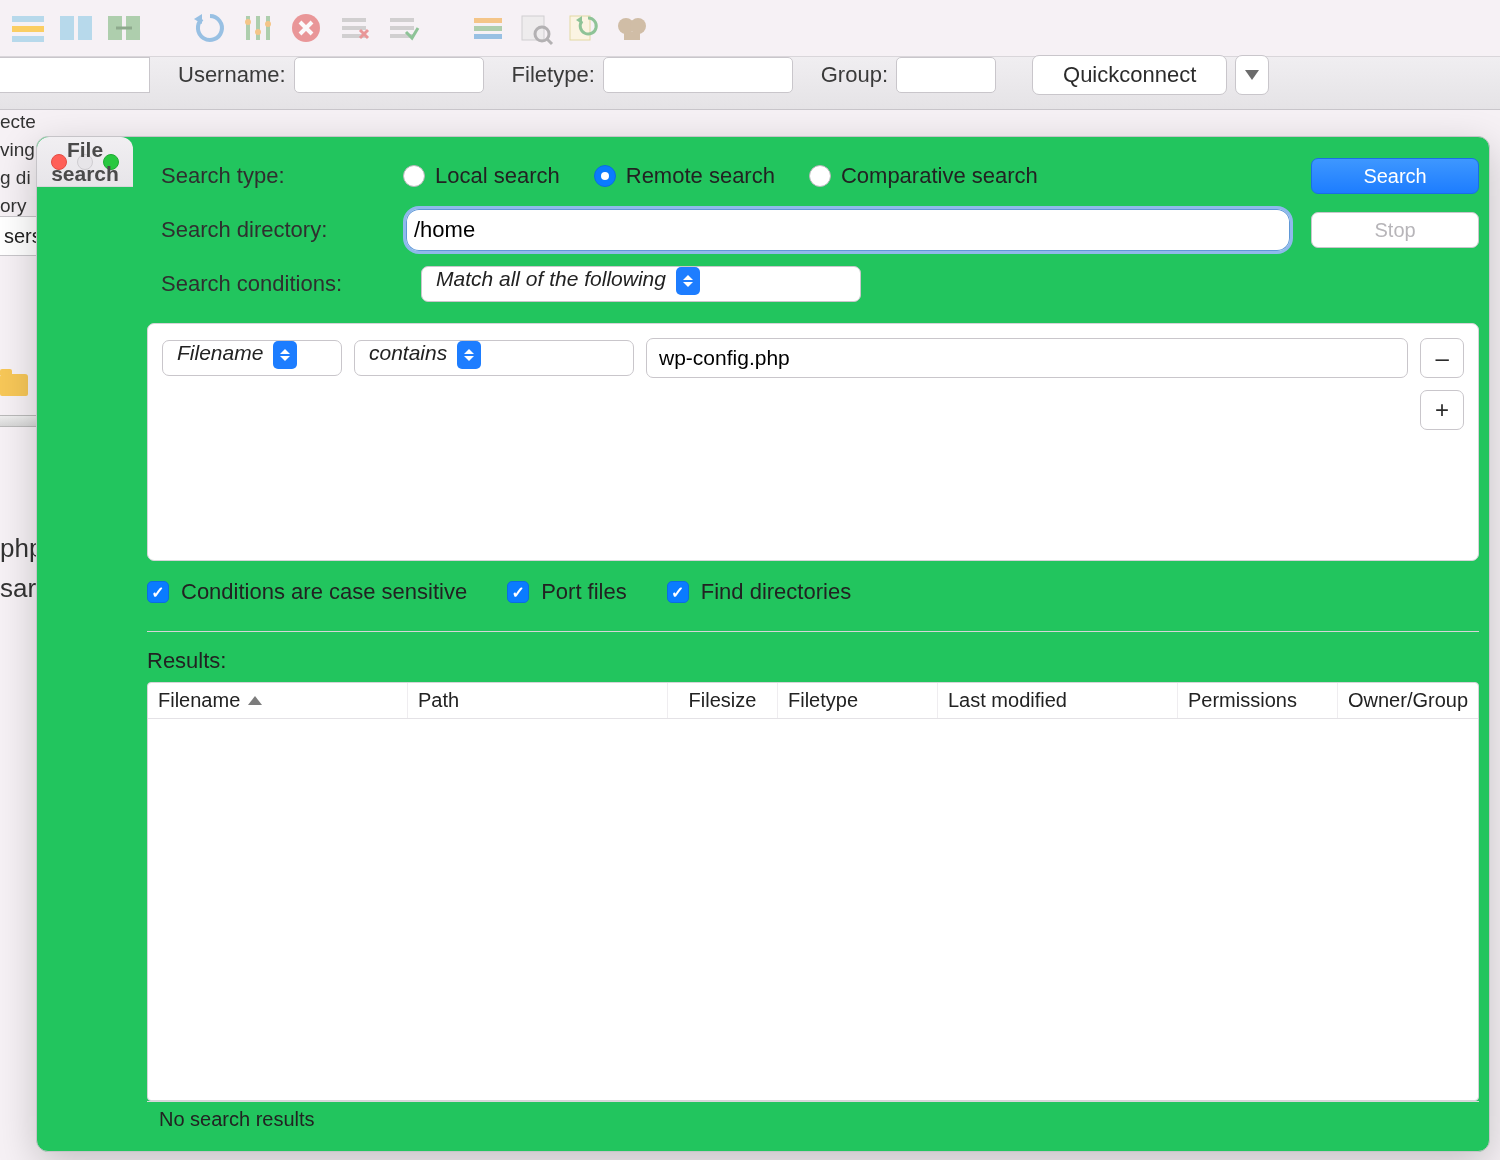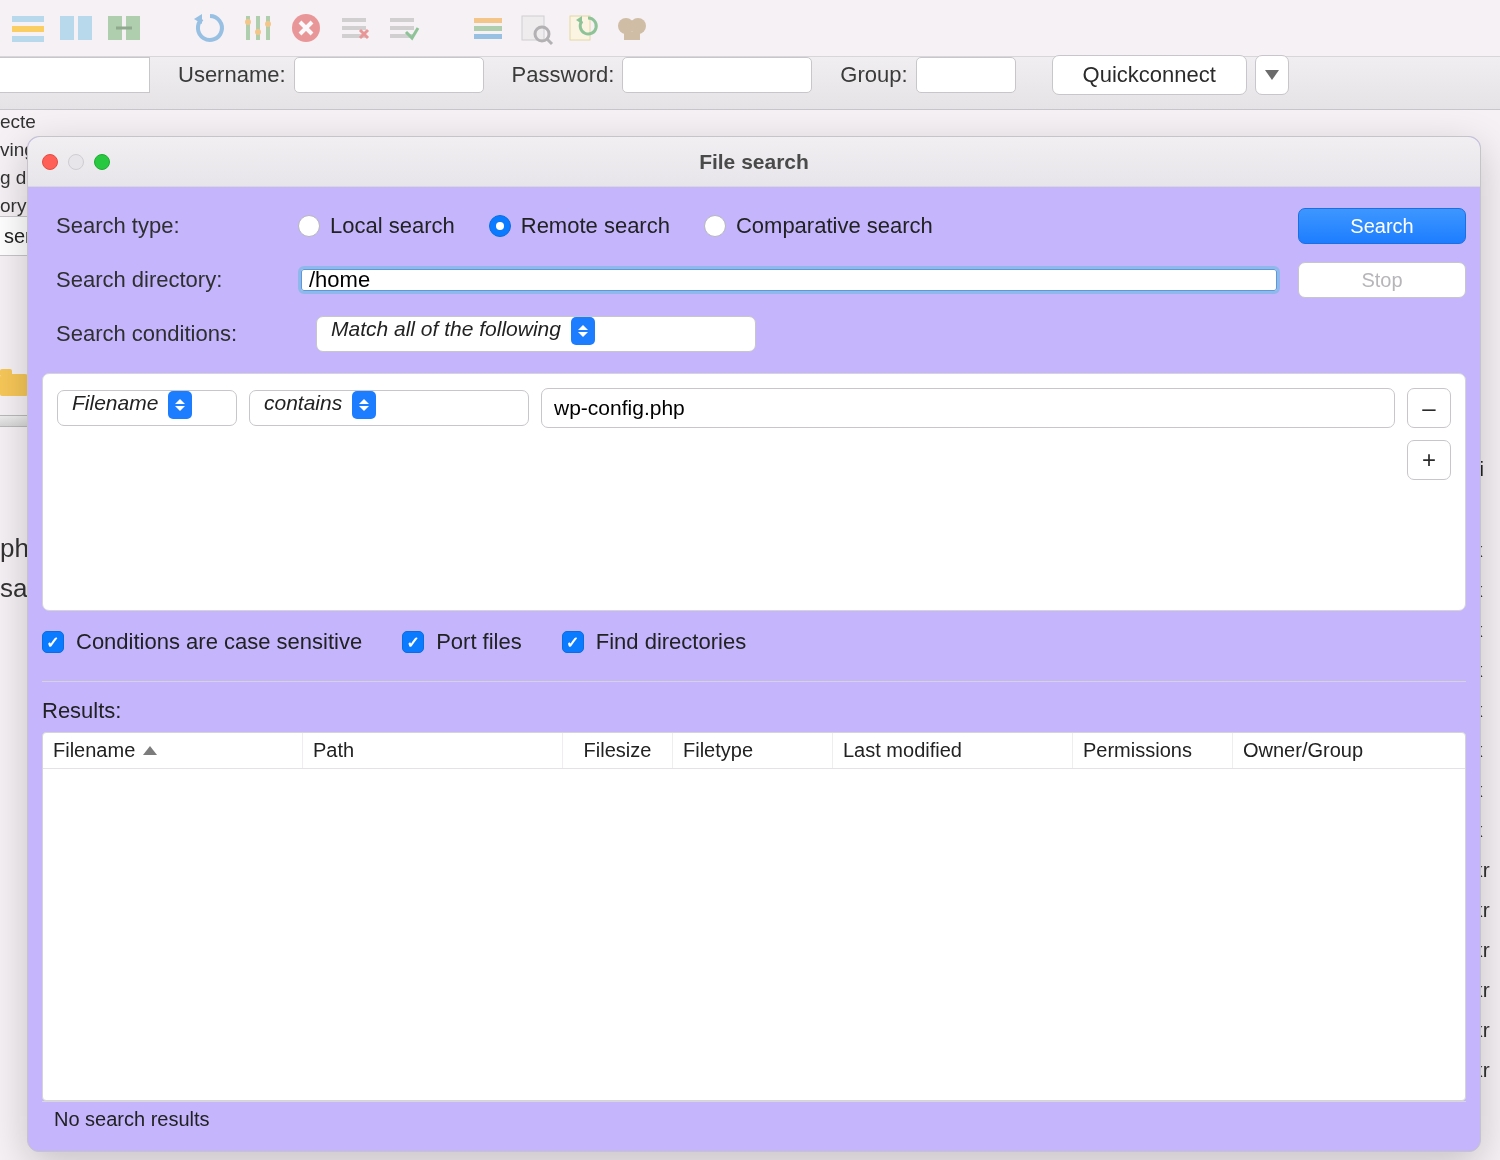--- a/index.html
+++ b/index.html
@@ -114,27 +114,27 @@
   }
   .bg-right-perms div { overflow: hidden; white-space: nowrap; }
   .bg-right-header {
     position: absolute; right: 0; top: 458px; height: 30px;
     font-size: 20px; width: 55px; overflow: hidden; white-space: nowrap;
   }
 
   
   .dialog {
     position: absolute;
-    left: 27px; top: 136px;
+    left: 36px; top: 136px;
     width: 1454px; height: 1016px;
-    background: #c4b5fd;
+    background: #22c55e;
     border: 1px solid #c6c4c8;
     border-radius: 12px;
     box-shadow: 0 12px 40px rgba(0,0,0,0.2);
-    display: flex; flex-direction: column;
+    display: flex; flex-direction: row;
   }
   .dlg-titlebar {
     height: 50px;
     display: flex; align-items: center;
     padding: 0 14px;
     border-bottom: 1px solid #d9d7db;
     border-radius: 12px 12px 0 0;
     background: linear-gradient(#f1eff2,#e7e5e9);
     position: relative;
   }
@@ -176,23 +176,23 @@
   }
   .btn.primary {
     background: linear-gradient(#3e97ff,#1d7dff);
     border: 1px solid #1a6fe3; color: #fff;
   }
   .btn.disabled { color: #b7b5b9; }
 
   .dir-input-wrap {
     flex: 1;
     border: 3px solid #8fb9ec;
-    border-radius: 6px;
+    border-radius: 16px;
     background: #fff;
-    height: 28px;
+    height: 48px;
     box-shadow: inset 0 0 0 1px #5f98d7;
     display: flex; align-items: center;
     padding: 0 8px;
     margin-right: 18px;
   }
   .dir-input {
     border: none; outline: none; width: 100%;
     font-size: 22px; background: transparent;
   }
 
@@ -389,21 +389,21 @@
           <rect x="10" y="22" width="16" height="8" fill="#b89b72"></rect>
         </svg>
       </div>
   </div>
 </div>
 
 <div class="conn-bar">
   <div class="conn-host"></div>
   <span class="conn-label">Username:</span>
   <input class="conn-input" style="width: 190px;" value="">
-  <span class="conn-label">Password:</span>
+  <span class="conn-label">Filetype:</span>
   <input class="conn-input" type="password" style="width: 190px;" value="">
   <span class="conn-label">Group:</span>
   <input class="conn-input" style="width: 100px;" value="">
   <div style="width:20px"></div>
   <button class="quick-btn">Quickconnect</button>
   <div class="quick-dd">
     <svg width="14" height="10" viewBox="0 0 14 10">
         <polygon points="0,0 14,0 7,10" fill="#6b6b6b"></polygon>
       </svg>
   </div>

